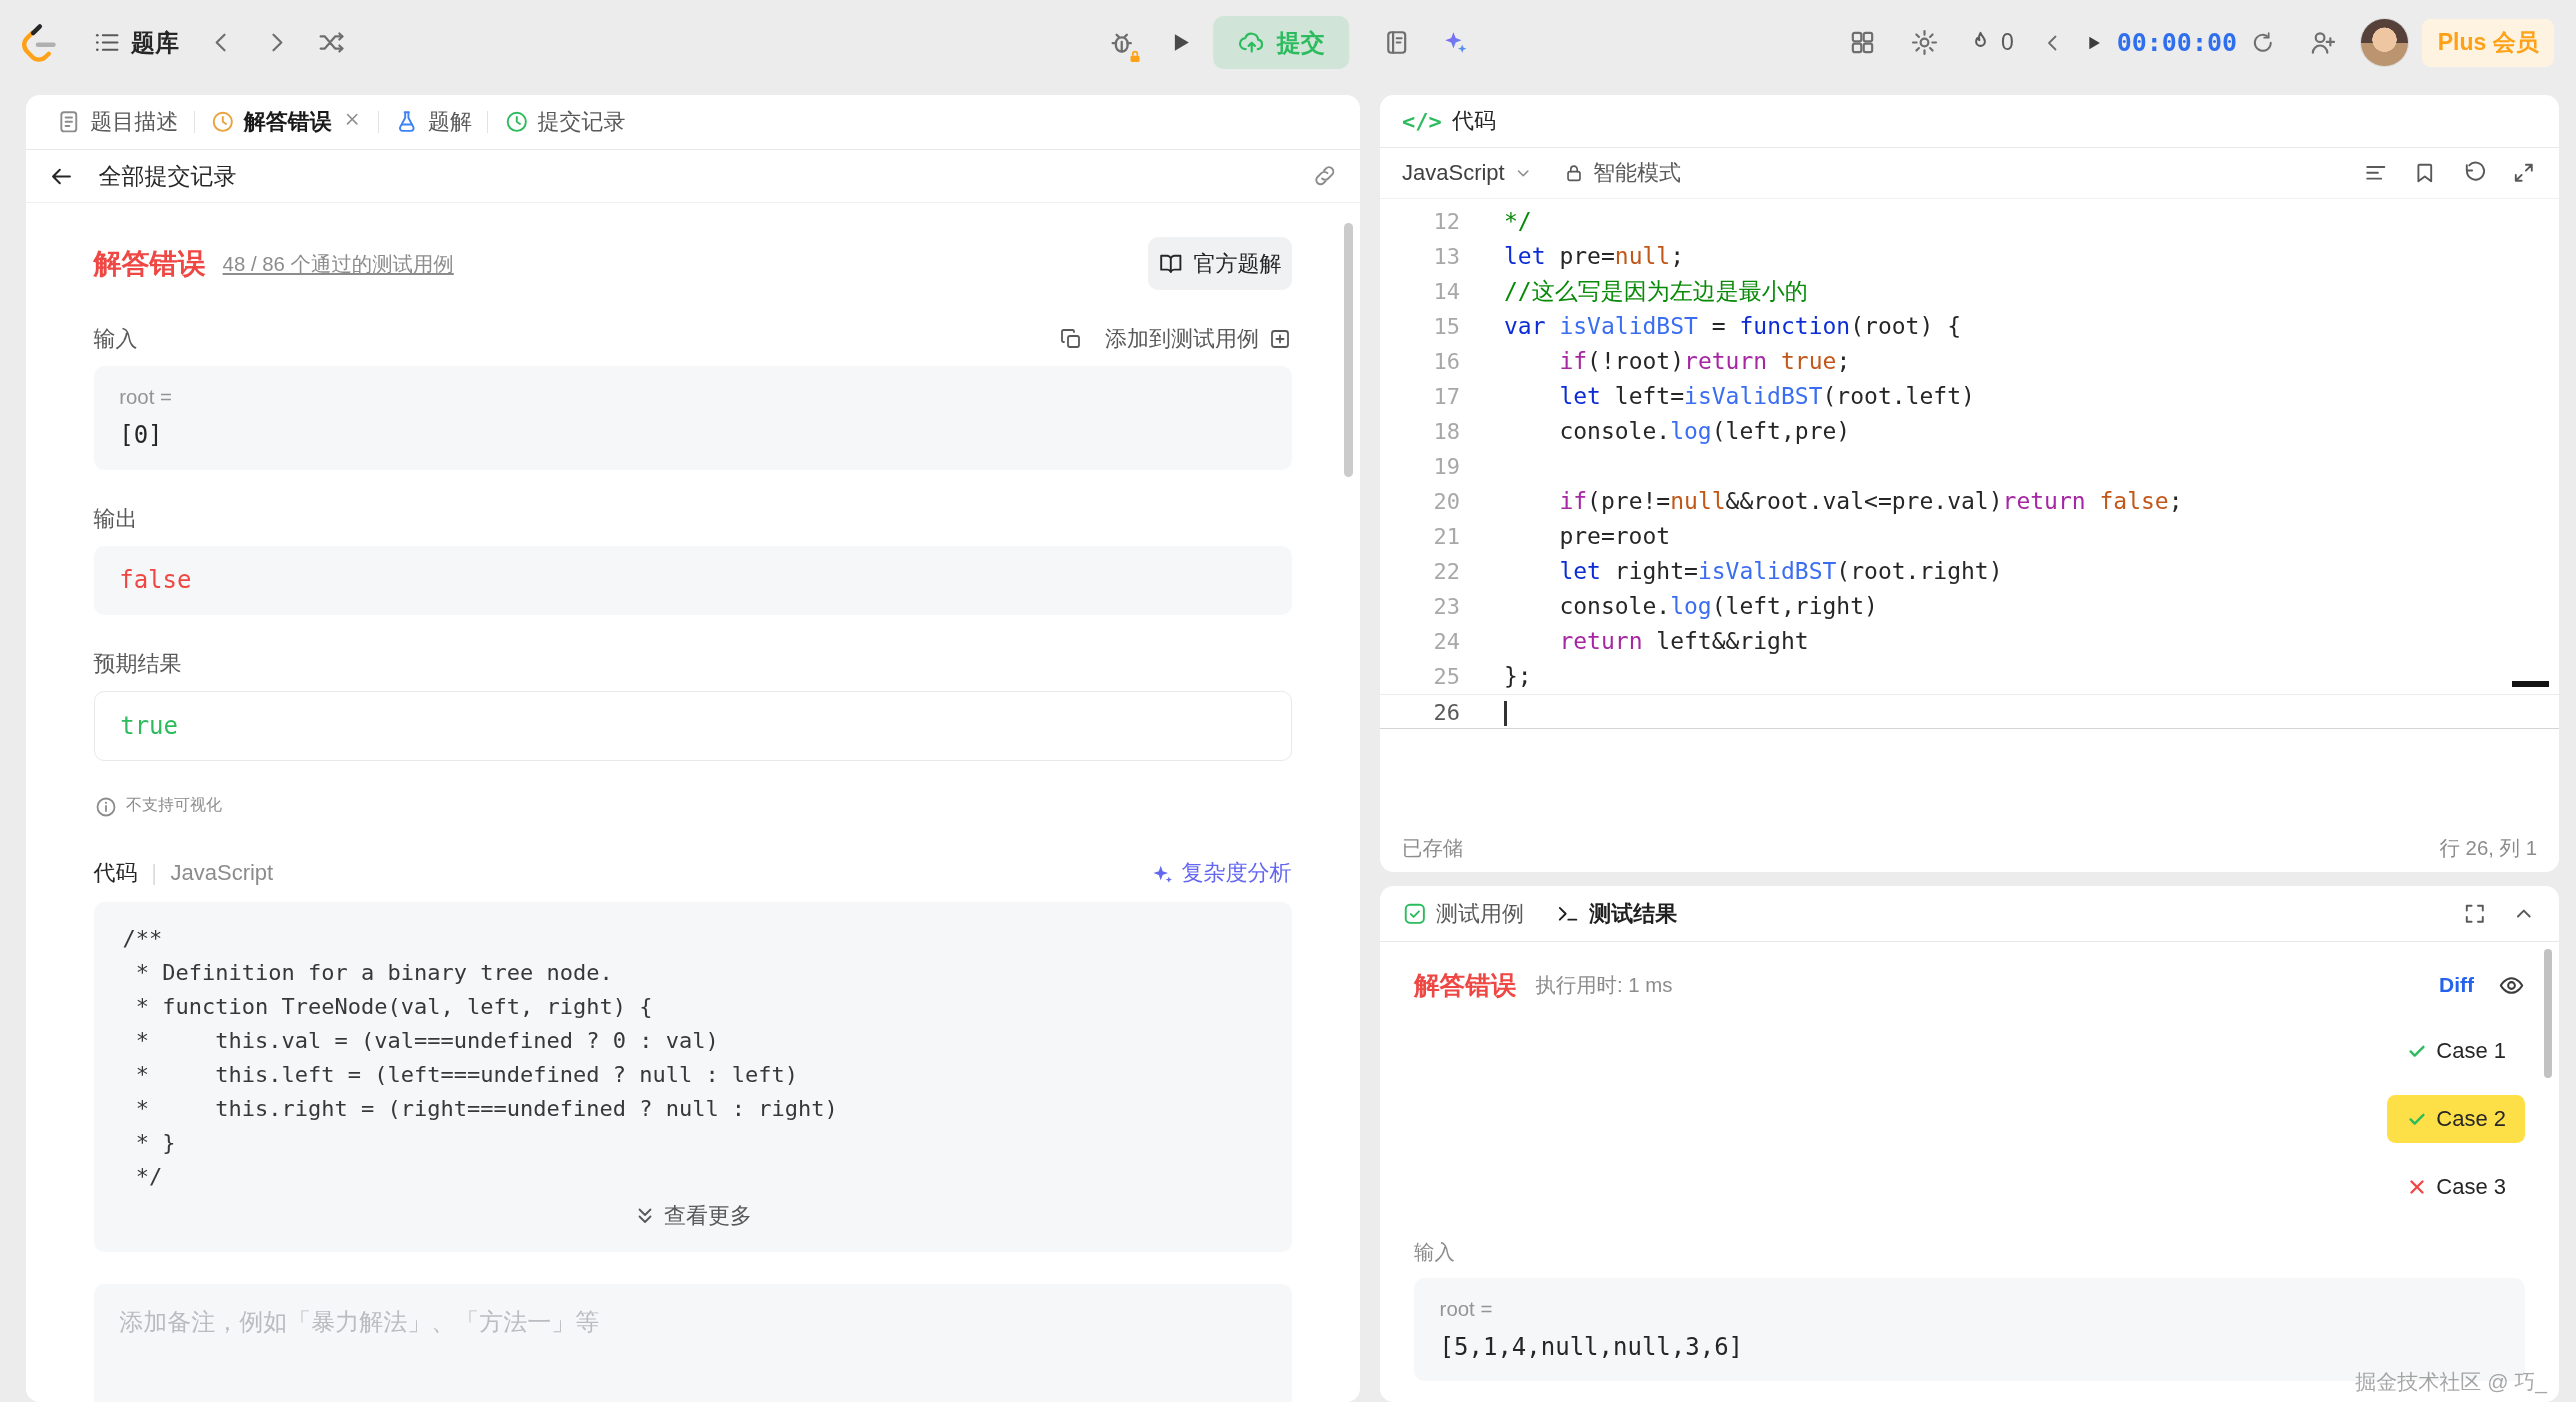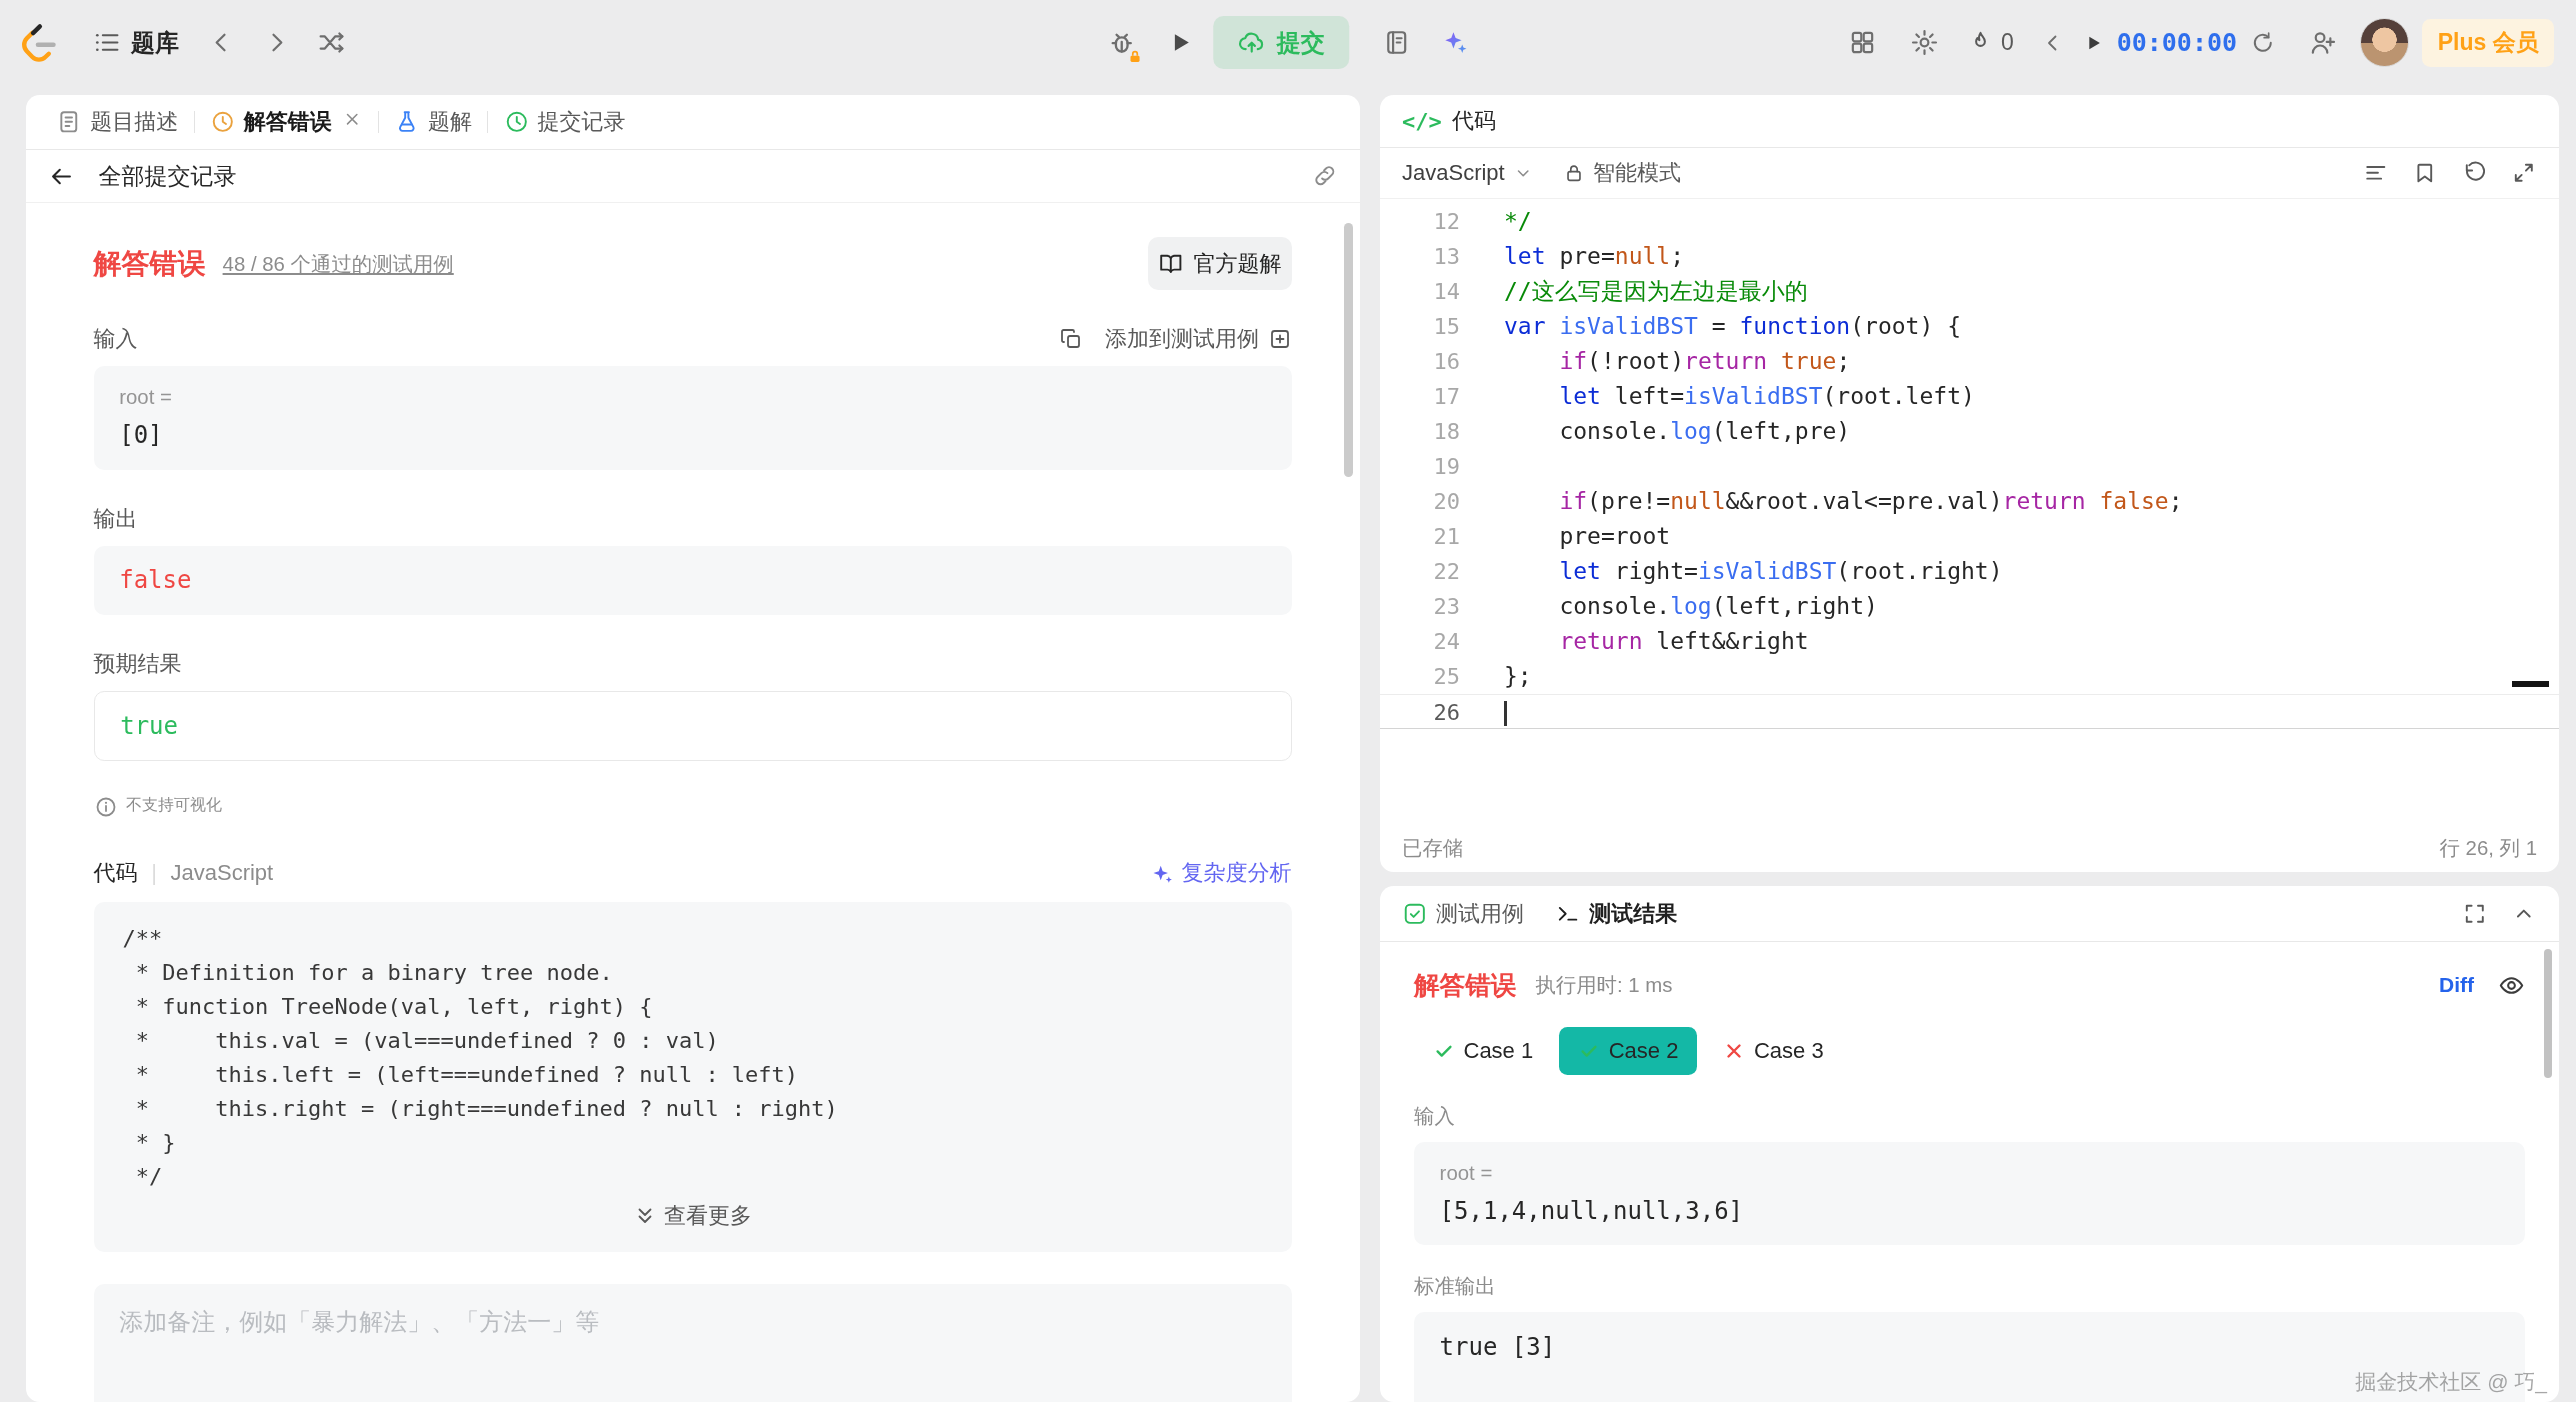--- a/index.html
+++ b/index.html
@@ -106,23 +106,23 @@
   .ttab{display:flex; align-items:center; gap:8.5px; font-size:22px; color:var(--t2);}
   .ttab.active{color:#1f1f1f; font-weight:700;}
   .test-header .right-icons{margin-left:auto; display:flex; align-items:center; gap:24px; color:var(--t2);}
   .test-content{flex:1; padding:25.6px 34px; position:relative; overflow:hidden;}
   .result-row{display:flex; align-items:center;}
   .result-title{font-size:25.6px; font-weight:700; color:var(--error-red);}
   .runtime{margin-left:19px; font-size:20.4px; color:var(--t3);}
   .result-actions{margin-left:auto; display:flex; align-items:center; gap:24px;}
   .diff-btn{color:var(--diff-blue); font-size:21px; font-weight:700;}
   .eye-btn{color:#3c3c3c;}
-  .cases-row{margin-top:24px; display:flex; align-items:flex-end; gap:7px;}
+  .cases-row{margin-top:24px; display:flex; align-items:flex-end; gap:20px;flex-direction:column;}
   .case-pill{height:48px; padding:0 19px; border-radius:8.5px; display:flex; align-items:center; gap:8.5px; font-size:22px; color:var(--t1);}
-  .case-pill.active{background:#14b8a6;}
+  .case-pill.active{background:#fde047;}
   .t-label{margin-top:27px; font-size:20.4px; color:var(--t3);}
   .stdout-box{height:128px;}
   .stdout-box .value{margin-top:0;}
   .watermark{position:absolute; right:29px; top:1368px; font-size:21px; color:rgba(60,60,60,.45);}
 </style>
 </head>
 <body>
 
 <header class="navbar">
   <div class="nav-left">

